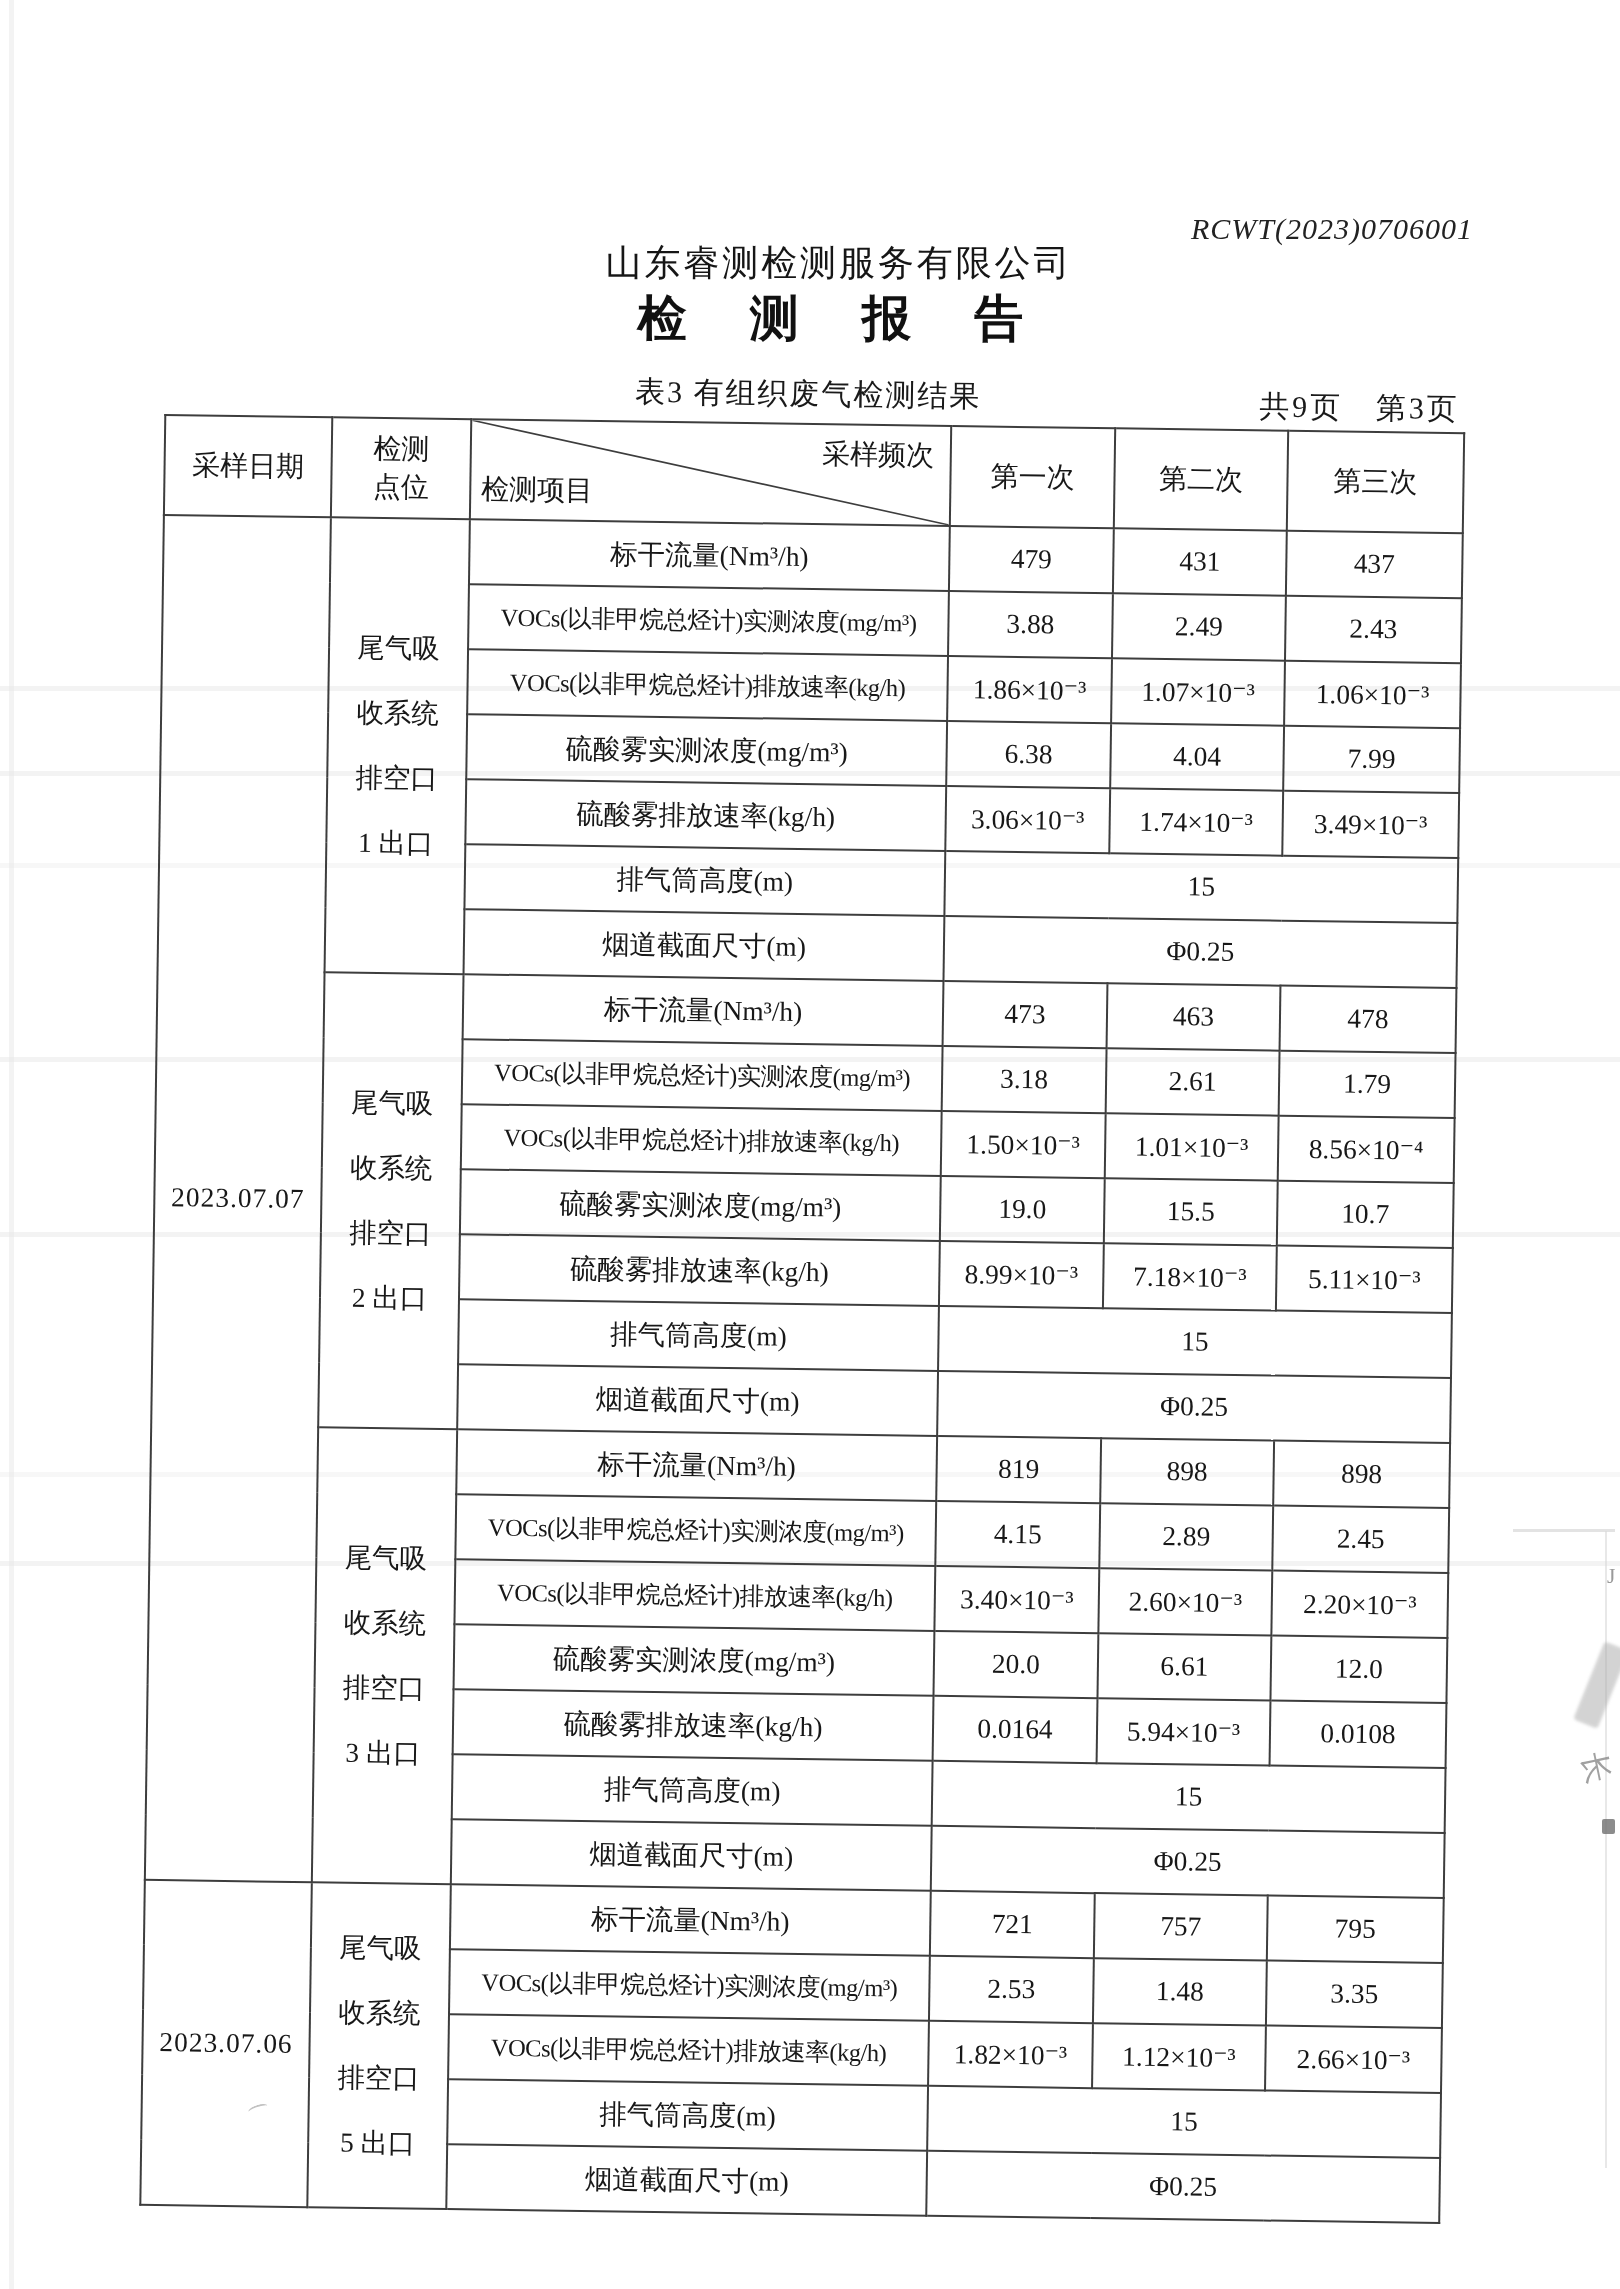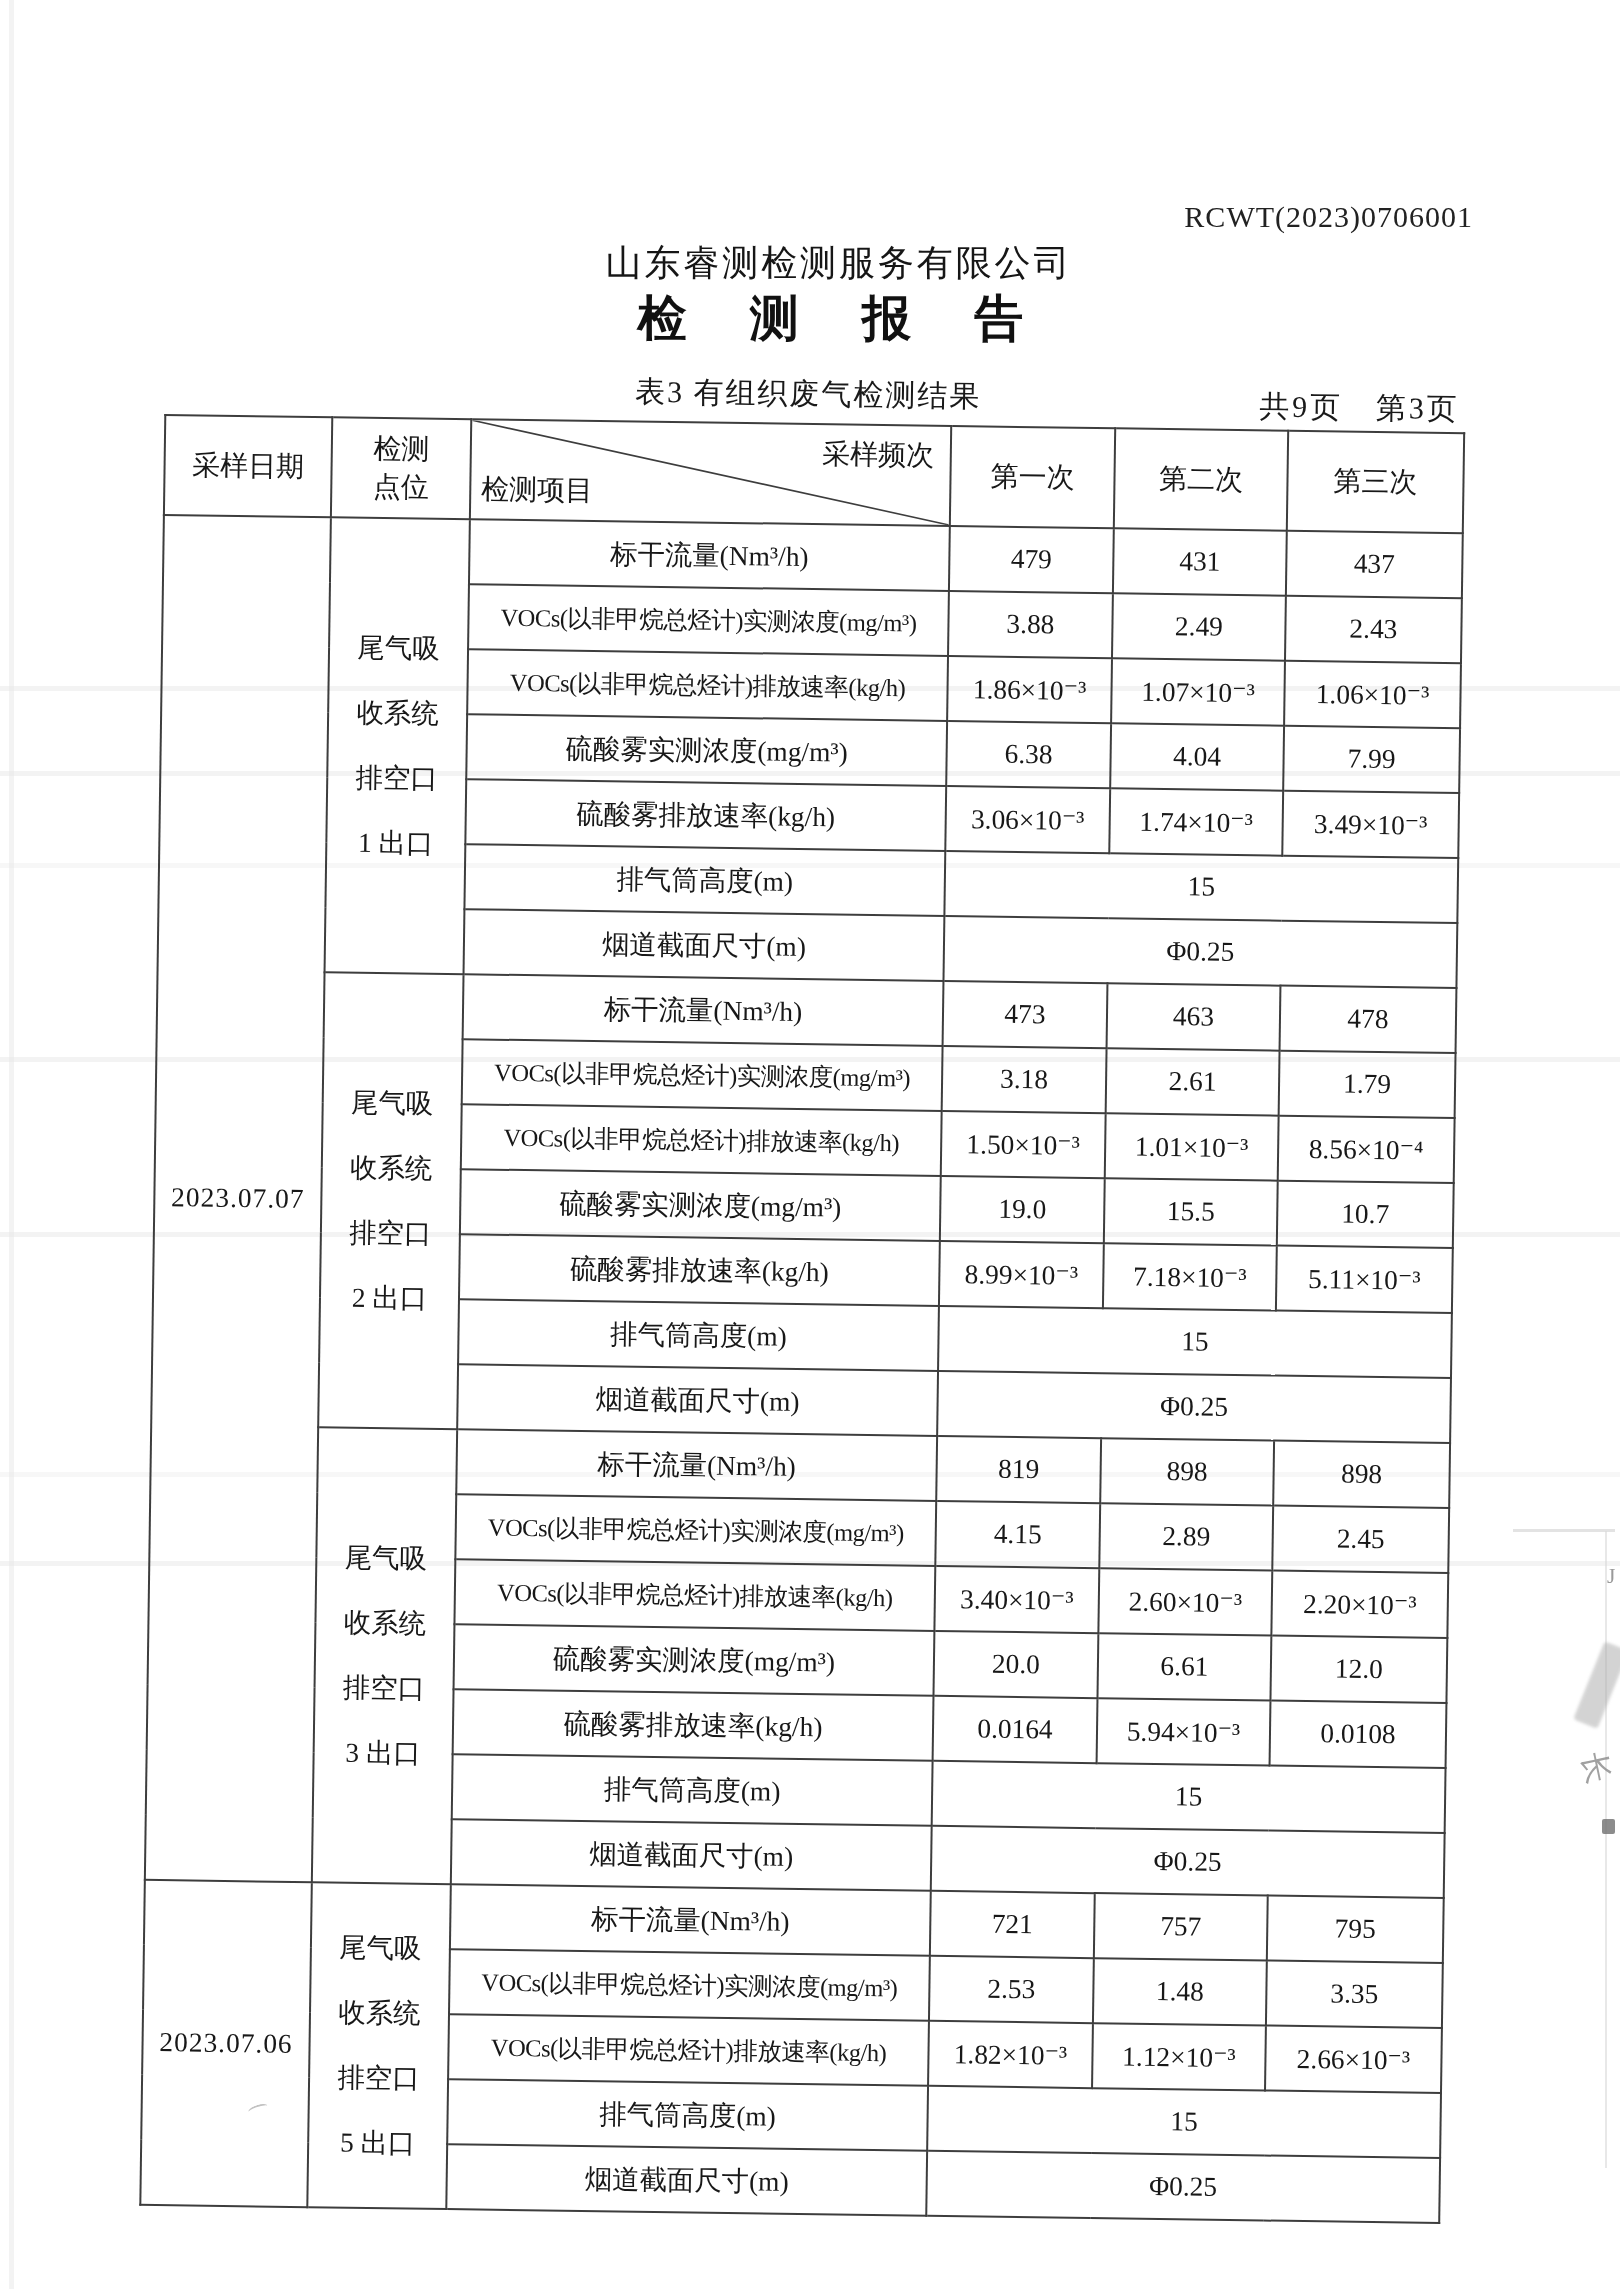--- a/index.html
+++ b/index.html
@@ -4,22 +4,22 @@
 <style>
   html,body{margin:0;padding:0;}
   body{
     width:1620px;height:2290px;position:relative;overflow:hidden;
     background:#ffffff;
     font-family:"Liberation Serif","DejaVu Serif",serif;
     color:#1c1c1c;
   }
   
   .report-no{
-    position:absolute;top:200px;right:147px;
-    font-size:30px;letter-spacing:1px;color:#222;
+    position:absolute;top:212px;right:147px;
+    font-size:30px;letter-spacing:1px;color:#222;font-style:italic;
   }
   .company{
     position:absolute;top:239px;left:0;width:100%;text-align:center;
     transform:translateX(29px);
     font-size:36px;letter-spacing:2.9px;color:#161616;
   }
   .title{
     position:absolute;top:286px;left:0;width:100%;text-align:center;
     transform:translateX(33px);
     font-size:49px;font-weight:bold;letter-spacing:25.5px;color:#111;

